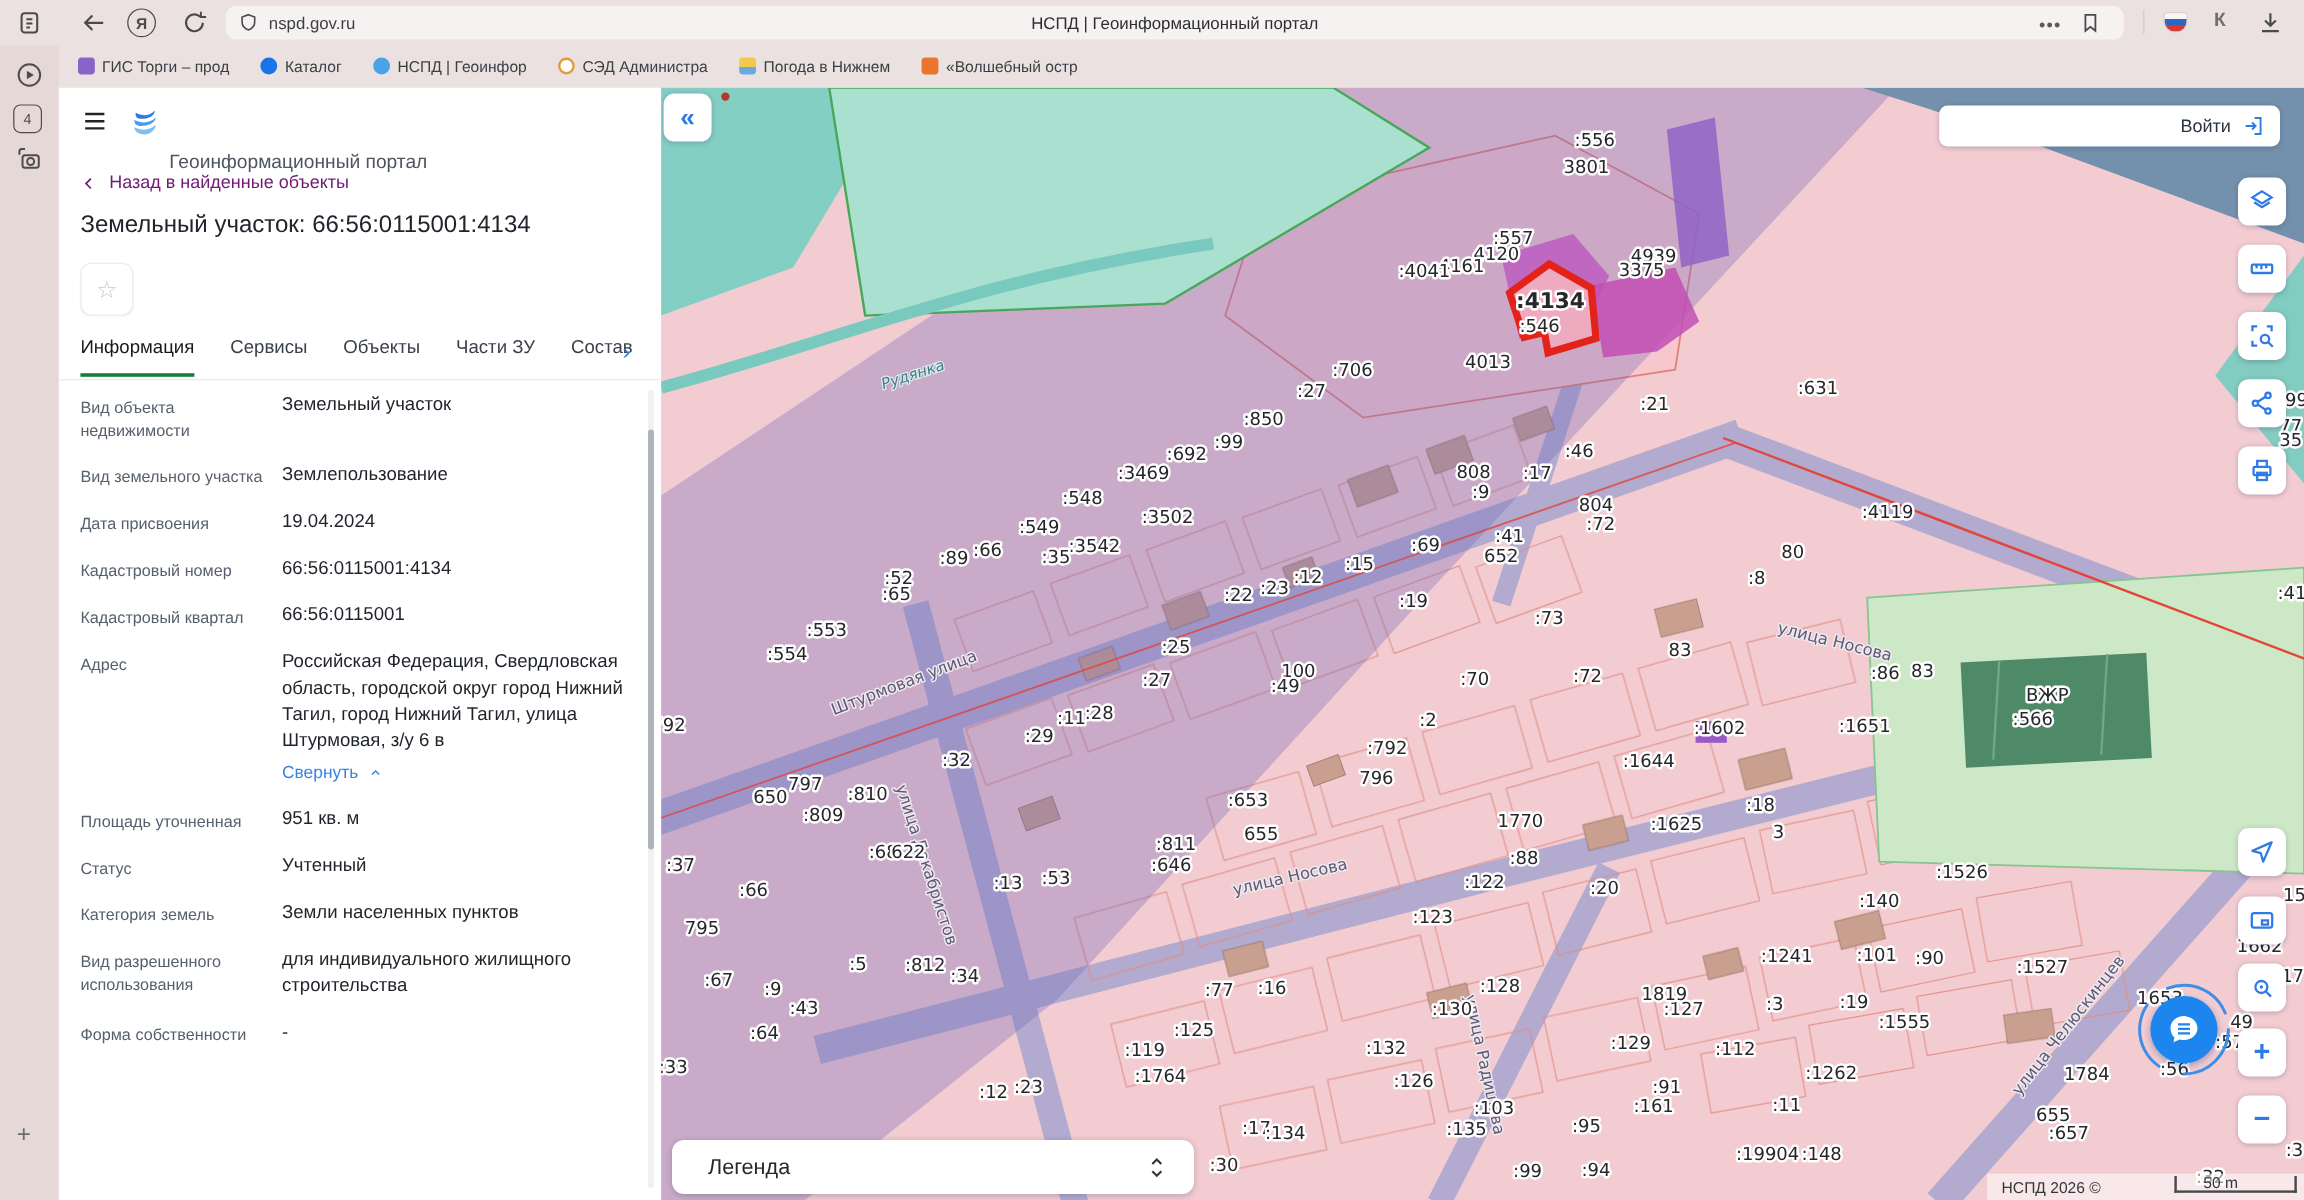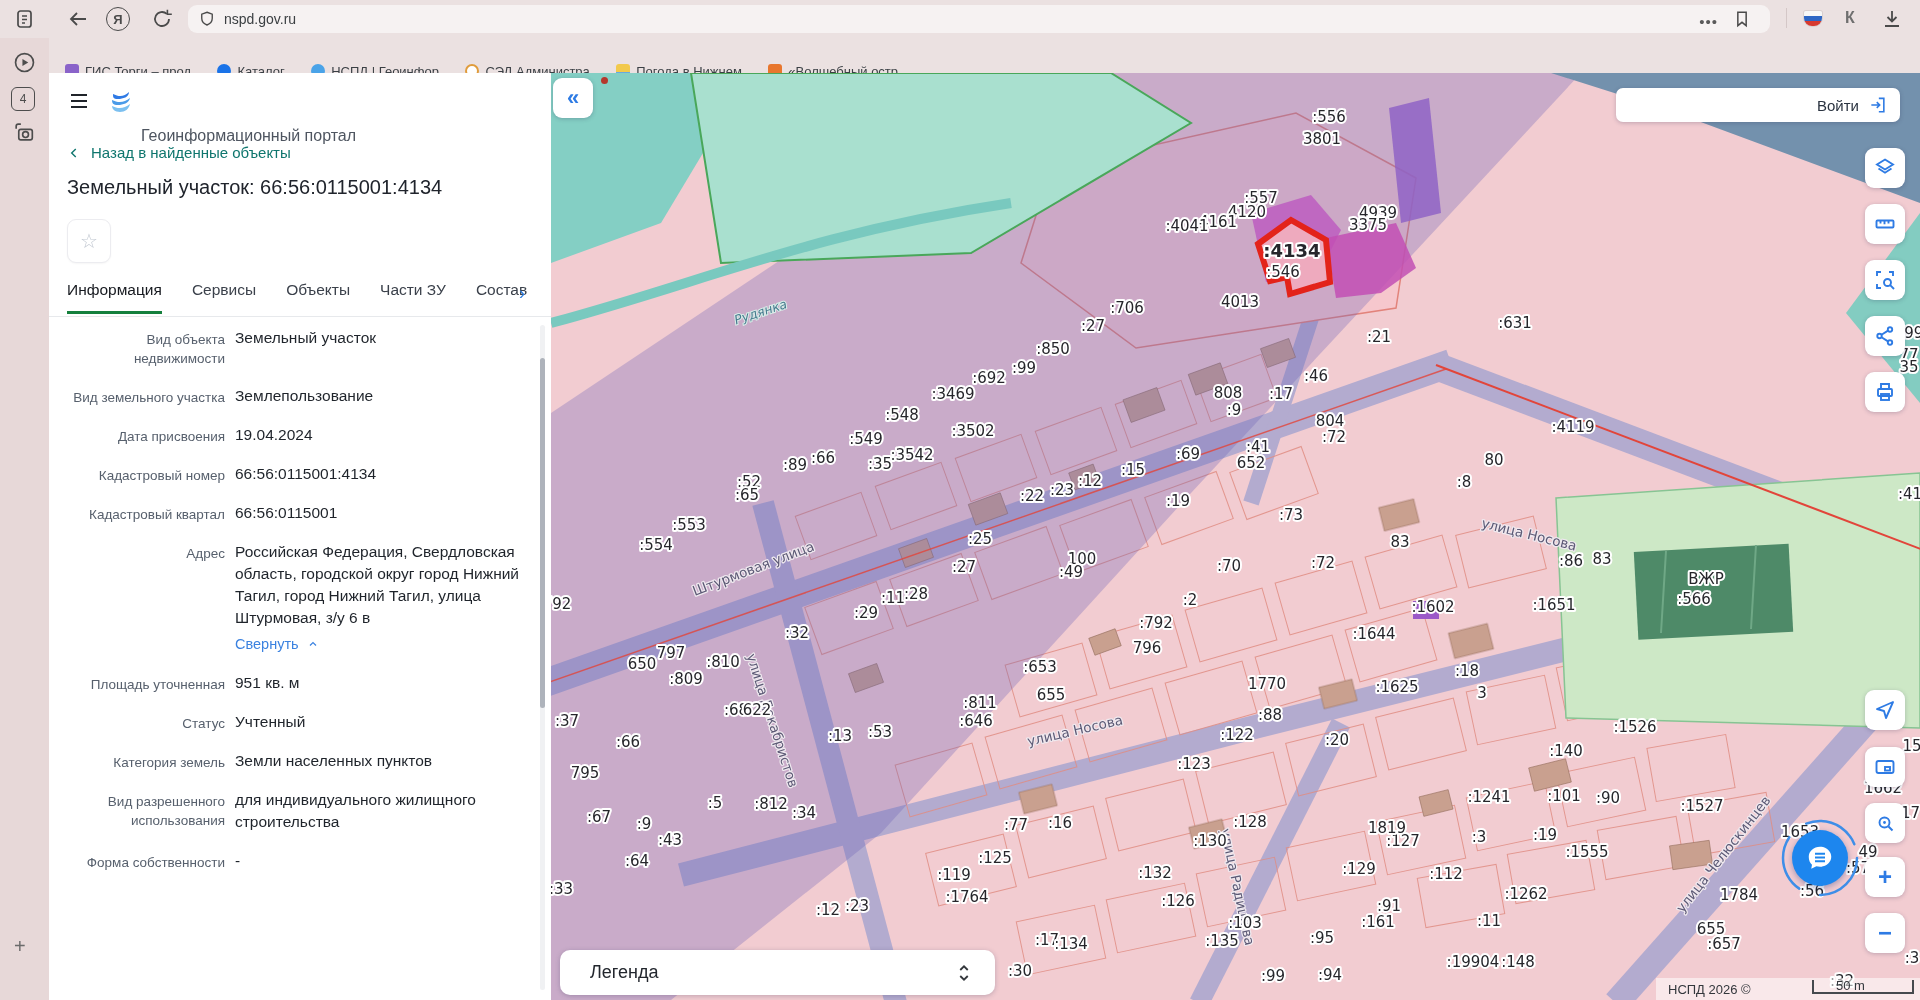--- a/index.html
+++ b/index.html
@@ -1,20 +1,20 @@
 <!DOCTYPE html>
 <html><head>
 <meta charset="utf-8">
 <style>
   html,body{margin:0;padding:0;width:1920px;height:1000px;overflow:hidden;
     font-family:"Liberation Sans",sans-serif;background:#ebe1e1;}
   .abs{position:absolute;}
   
   #topbar{position:absolute;left:0;top:0;width:1920px;height:38px;background:#ebe1e1;}
-  #bookmarksbar{position:absolute;left:49px;top:54px;width:1871px;height:35px;background:#ebe1e1;border-bottom:1px solid #dccfcf;}
+  #bookmarksbar{position:absolute;left:49px;top:38px;width:1871px;height:35px;background:#ebe1e1;border-bottom:1px solid #dccfcf;}
   #leftstrip{position:absolute;left:0;top:38px;width:49px;height:962px;background:#e7d8d8;}
   .tico{color:#4a4a4a;}
   .tico svg{display:block;}
   #urlpill{position:absolute;left:188px;top:5px;width:1582px;height:28px;background:#f6f2f2;border-radius:9px;}
   #urltext{position:absolute;left:36px;top:6px;font-size:14px;color:#3c4043;}
   #tabtitle{position:absolute;left:0;right:0;top:6px;text-align:center;font-size:14px;color:#2a2e33;}
   .bm{display:inline-flex;align-items:center;gap:6px;height:34px;margin-right:22px;font-size:13px;color:#3a3f44;}
   .bmi{width:14px;height:14px;border-radius:3px;flex:none;}
   .bmi.c{border-radius:50%;}
   #bookmarksbar .wrap{position:absolute;left:16px;top:0;white-space:nowrap;}
@@ -23,32 +23,32 @@
     font-size:12px;color:#4d4d4d;display:flex;align-items:center;justify-content:center;}
   .plusico{position:absolute;left:14px;font-size:20px;color:#6b6b6b;line-height:20px;}
   .flagru{width:18px;height:15px;border-radius:2px 2px 8px 8px;
     background:linear-gradient(#f7f7f7 34%,#2d66c4 34% 66%,#d6392f 66%);box-shadow:0 0 0 1px rgba(0,0,0,.08);}
   .klogo{font-weight:bold;font-size:16px;color:#6f6f6f;}
   
   #panel{position:absolute;left:49px;top:73px;width:502px;height:927px;background:#fff;}
   #hamburger{position:absolute;left:18px;top:16px;width:24px;color:#20242a;cursor:pointer;}
   #applogo{position:absolute;left:58px;top:14px;}
   #apptitle{position:absolute;left:92px;top:18px;font-size:16px;color:#4e5560;margin-top:36px;}
-  #backrow{position:absolute;left:18px;top:71px;color:#0f766e;font-size:15px;display:flex;gap:10px;align-items:center;cursor:pointer;}
+  #backrow{position:absolute;left:18px;top:71px;color:#701a75;font-size:15px;display:flex;gap:10px;align-items:center;cursor:pointer;}
   #pagetitle{position:absolute;left:18px;top:103px;font-size:20px;color:#20242c;}
   #starbtn{position:absolute;left:18px;top:146px;width:42px;height:42px;border:1px solid #ececf0;border-radius:9px;
     display:flex;align-items:center;justify-content:center;font-size:20px;color:#c3c9d2;background:#fff;box-shadow:0 1px 2px rgba(0,0,0,.04);}
   #tabsrow{position:absolute;left:18px;top:208px;width:466px;display:flex;gap:30px;font-size:15.5px;color:#3b414b;}
   #tabsrow .tab{padding-bottom:12px;cursor:pointer;white-space:nowrap;}
   #tabsrow .tab.active{color:#16191f;border-bottom:3px solid #15803d;}
   #tabsarrow{position:absolute;left:470px;top:210px;color:#2b7ce0;font-size:18px;cursor:pointer;}
   #tabsdivider{position:absolute;left:0px;top:243px;width:502px;height:1px;background:#e7e9ec;}
   #fields{position:absolute;left:18px;top:254px;width:452px;}
   .frow{display:flex;gap:10px;margin-bottom:17px;}
-  .flabel{width:158px;flex:none;font-size:13.5px;color:#57606d;line-height:19px;padding-top:3px;text-align:right;}
+  .flabel{width:158px;flex:none;font-size:13.5px;color:#57606d;line-height:19px;padding-top:3px;}
   .fvalue{font-size:15.5px;color:#1f242b;line-height:22px;}
   .collapse{color:#3b82e0;font-size:14.5px;margin-top:4px;display:flex;align-items:center;gap:8px;cursor:pointer;}
   .collapse .u{}
   #pscroll{position:absolute;left:491px;top:285px;width:5px;height:350px;background:#aeb3bb;border-radius:3px;}
   #pscrolltrack{position:absolute;left:491px;top:252px;width:5px;height:665px;background:#f0f1f3;border-radius:3px;}
   
   #map{position:absolute;left:551px;top:73px;width:1369px;height:927px;overflow:hidden;background:#f2ccd1;}
   #mapsvg{position:absolute;left:0;top:0;}
   .plabel{font-family:"DejaVu Sans",sans-serif;font-size:15px;fill:#26262b;stroke:#ffffff;stroke-width:4px;
     paint-order:stroke;stroke-linejoin:round;text-anchor:middle;}
@@ -100,20 +100,21 @@
         <path d="M17.4 2.8v4.4h4.4" stroke-width="1.6"></path>
       </svg>
   </span>
   <div id="urlpill">
     <span class="abs tico" style="left:10px;top:5px">
       <svg width="18" height="18" viewBox="0 0 24 24" fill="none" stroke="currentColor" stroke-width="1.8">
           <path d="M12 3l7 2.5V11c0 4.5-3 7.5-7 9-4-1.5-7-4.5-7-9V5.5z"></path>
         </svg>
     </span>
     <span id="urltext">nspd.gov.ru</span>
+    <span id="tabtitle">НСПД | Геоинформационный портал</span>
     <span class="abs tico" style="right:52px;top:8px;font-size:15px;letter-spacing:1px;color:#5a5a5a">•••</span>
     <span class="abs tico" style="right:18px;top:4px">
       <svg width="20" height="20" viewBox="0 0 24 24" fill="none" stroke="currentColor" stroke-width="1.8">
           <path d="M7 4h10v16l-5-4-5 4z"></path>
         </svg>
     </span>
   </div>
   <span class="abs" style="left:1786px;top:8px;width:1px;height:20px;background:#d4c7c7"></span>
   <span class="abs flagru" style="left:1804px;top:11px"></span>
   <span class="abs klogo" style="left:1845px;top:9px">К</span>

